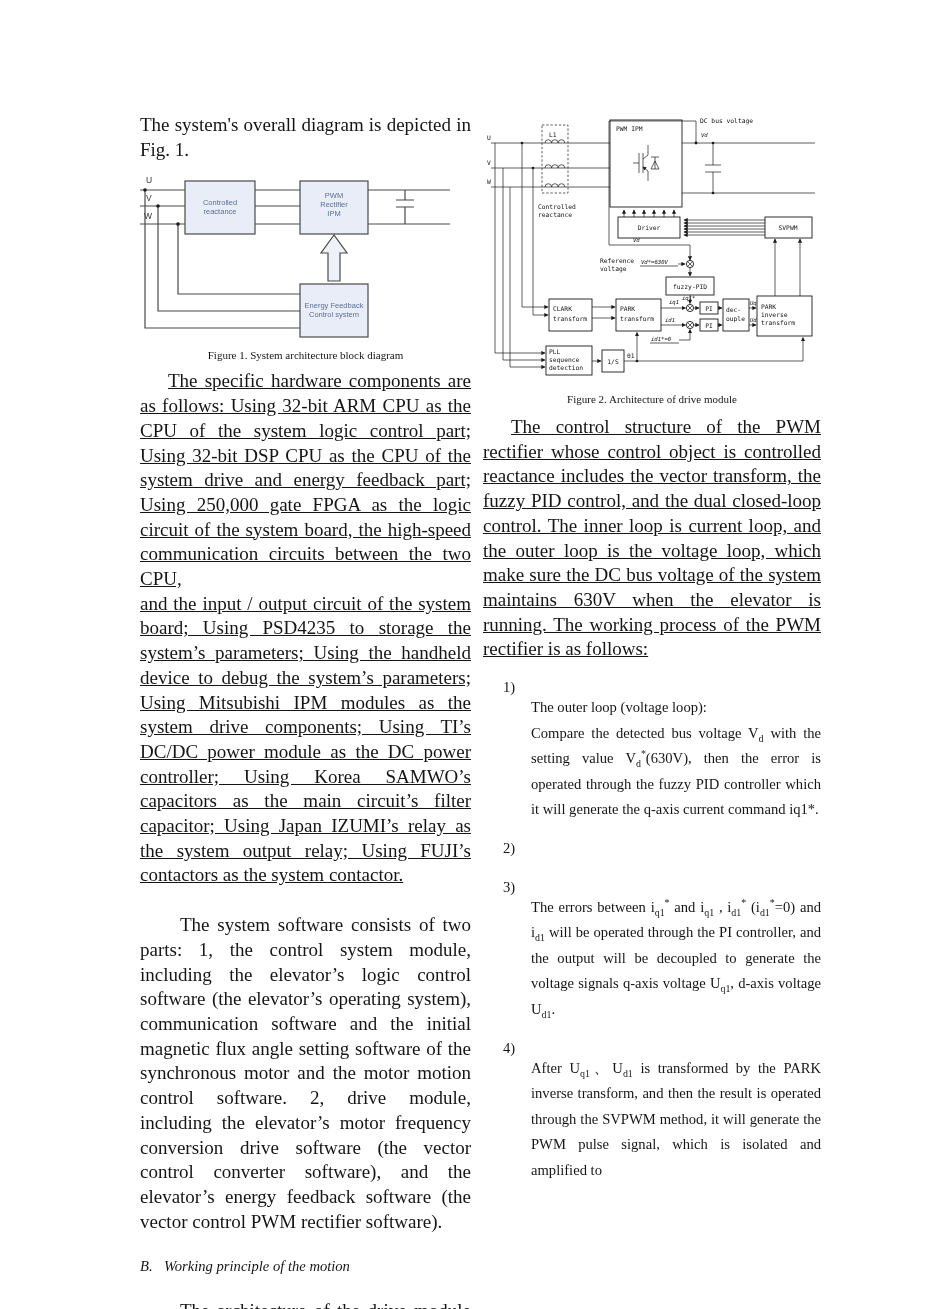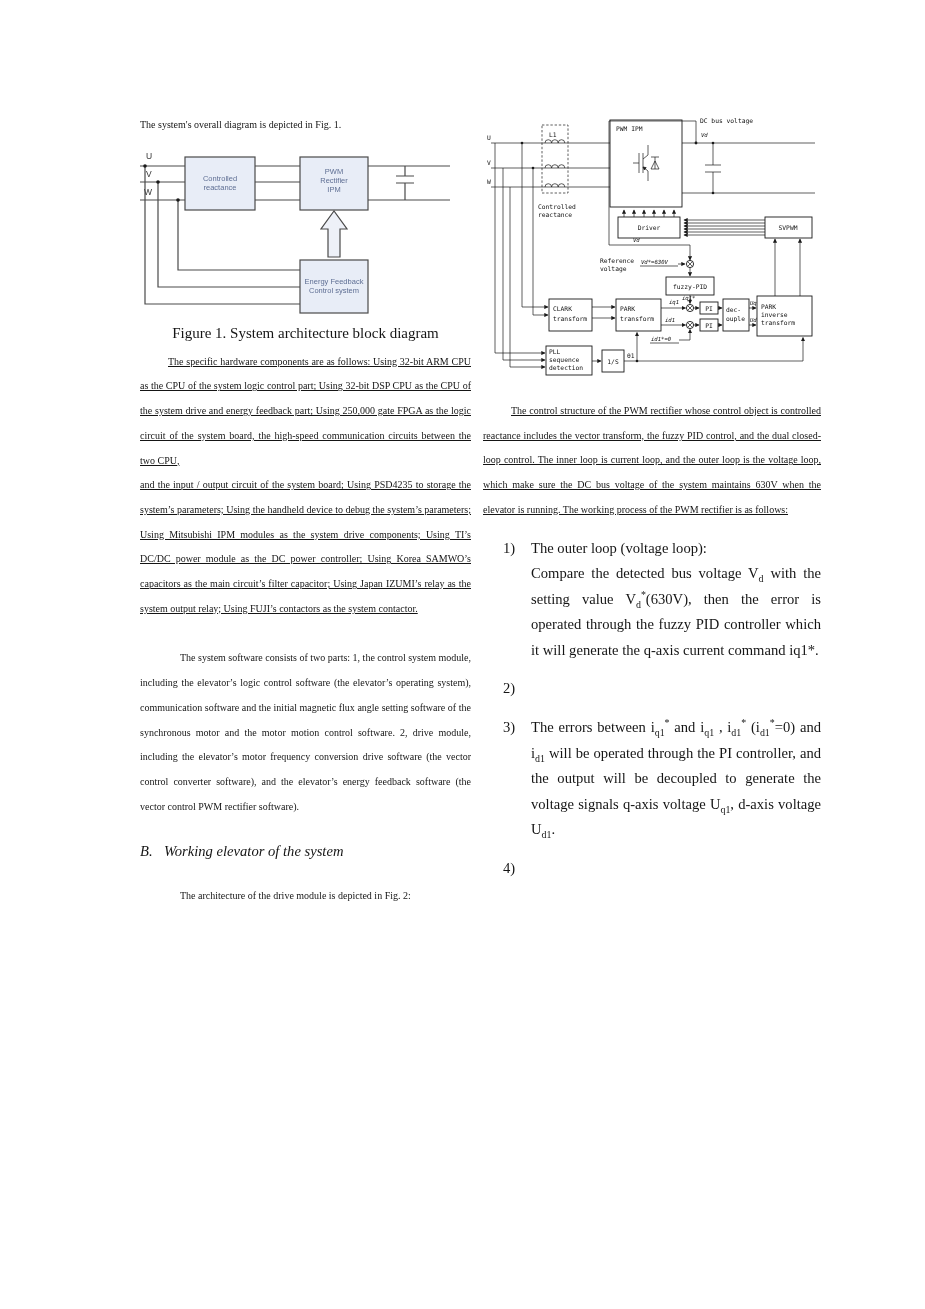--- a/index.html
+++ b/index.html
@@ -1,30 +1,30 @@
 <!DOCTYPE html>
 <html><head>
 <meta charset="utf-8">
 <style>
   html,body{margin:0;padding:0;background:#ffffff;}
   .page{position:relative;width:925px;height:1309px;background:#ffffff;overflow:hidden;
         font-family:"Liberation Serif",serif;color:#151515;}
   .col{position:absolute;top:113px;}
   .col-left{left:140px;width:331px;}
   .col-right{left:483px;width:338px;}
-  p.body{font-size:10px;line-height:24.7px;text-align:justify;margin:0;}
+  p.body{font-size:19px;line-height:24.7px;text-align:justify;margin:0;}
   .indent-sm{text-indent:28px;text-decoration:underline;}
   .indent-lg{text-indent:40px;}
-  .fig-caption{font-size:15px;text-align:center;margin:4px 0 0 0;}
+  .fig-caption{font-size:11px;text-align:center;margin:4px 0 0 0;}
   .heading-b{display:flex;font-size:14.6px;font-style:italic;margin-top:20px;line-height:24px;}
   .heading-b .hnum{width:24px;flex:none;}
   .list{margin-top:4px;}
   .li{display:flex;margin-top:13px;font-size:14.6px;line-height:25.6px;}
   .li .num{flex:none;width:28px;margin-left:20px;}
-  .li .txt{flex:1;text-align:justify;}
+  .li .txt{flex:1;text-align:justify;margin-top:20px;}
   sub{font-size:68%;line-height:0;}
   sup{font-size:68%;line-height:0;}
   
   .fig1-box{fill:#e8edf7;stroke:#4a4a4a;stroke-width:1.2;}
   .fig1-wire{stroke:#4a4a4a;stroke-width:1.2;fill:none;}
   .fig1-label{font-family:"Liberation Sans",sans-serif;font-size:7.5px;fill:#5f6f94;text-anchor:middle;}
   .fig1-phase{font-family:"Liberation Sans",sans-serif;font-size:8.5px;fill:#333;}
   
   .fig2-box{fill:#ffffff;stroke:#1a1a1a;stroke-width:0.9;}
   .fig2-wire{stroke:#1a1a1a;stroke-width:0.7;fill:none;}
@@ -84,21 +84,21 @@
       </svg>
       <p class="fig-caption">Figure 1. System architecture block diagram</p>
     </div>
 
     <p class="body indent-sm" style="margin-top:8px;">The specific hardware components are as follows: Using 32-bit ARM CPU as the CPU of the system logic control part; Using 32-bit DSP CPU as the CPU of the system drive and energy feedback part; Using 250,000 gate FPGA as the logic circuit of the system board, the high-speed communication circuits between the two CPU,<br>and the input / output circuit of the system board; Using PSD4235 to storage the system’s parameters; Using the handheld device to debug the system’s parameters; Using Mitsubishi IPM modules as the system drive components; Using TI’s DC/DC power module as the DC power controller; Using Korea SAMWO’s capacitors as the main circuit’s filter capacitor; Using Japan IZUMI’s relay as the system output relay; Using FUJI’s contactors as the system contactor.</p>
 
     <p class="body indent-lg" style="margin-top:25px;">The system software consists of two parts: 1, the control system module, including the elevator’s logic control software (the elevator’s operating system), communication software and the initial magnetic flux angle setting software of the synchronous motor and the motor motion control software. 2, drive module, including the elevator’s motor frequency conversion drive software (the vector control converter software), and the elevator’s energy feedback software (the vector control PWM rectifier software).</p>
 
     <div class="heading-b">
       <span class="hnum">B.</span>
-      <span>Working elevator of the system</span>
+      <span>Working principle of the motion</span>
     </div>
 
     <p class="body indent-lg" style="margin-top:21px;">The architecture of the drive module is depicted in Fig. 2:</p>
   </div>
 
   <div class="col col-right">
 
     <div>
       <svg width="338" height="272" viewBox="0 0 338 272">
         <defs>
@@ -248,34 +248,36 @@
         <text class="fig2-label" x="66" y="249">sequence</text>
         <text class="fig2-label" x="66" y="257">detection</text>
         <path class="fig2-wire" d="M109,248 H118" marker-end="url(#ah)"></path>
         <rect class="fig2-box" x="119" y="237" width="22" height="22"></rect>
         <text class="fig2-label fig2-mid" x="130" y="250.5">1/S</text>
         <text class="fig2-label" x="144" y="245">θ1</text>
         <path class="fig2-wire" d="M141,248 H320 V224.5" marker-end="url(#ah)"></path>
         <path class="fig2-wire" d="M154,248 V219.5" marker-end="url(#ah)"></path>
         <circle class="dot" cx="154" cy="248" r="1.3"></circle>
       </svg>
+      <p class="fig-caption">Figure 2. Architecture of drive module</p>
     </div>
 
     <p class="body indent-sm" style="margin-top:10px;">The control structure of the PWM rectifier whose control object is controlled reactance includes the vector transform, the fuzzy PID control, and the dual closed-loop control. The inner loop is current loop, and the outer loop is the voltage loop, which make sure the DC bus voltage of the system maintains 630V when the elevator is running. The working process of the PWM rectifier is as follows:</p>
 
     <div class="list">
       <div class="li">
         <span class="num">1)</span>
         <div class="txt">The outer loop (voltage loop):<br>Compare the detected bus voltage V<sub>d</sub> with the setting value V<sub>d</sub><sup>*</sup>(630V), then the error is operated through the fuzzy PID controller which it will generate the q-axis current command iq1*.</div>
       </div>
       <div class="li">
         <span class="num">2)</span>
       </div>
       <div class="li">
         <span class="num">3)</span>
         <div class="txt">The errors between  i<sub>q1</sub><sup>*</sup> and  i<sub>q1</sub> , i<sub>d1</sub><sup>*</sup> (i<sub>d1</sub><sup>*</sup>=0) and i<sub>d1</sub> will be operated through the PI controller, and the output will be decoupled to generate the voltage signals q-axis voltage U<sub>q1</sub>, d-axis voltage U<sub>d1</sub>.</div>
       </div>
       <div class="li">
         <span class="num">4)</span>
+        <div class="txt">After U<sub>q1</sub>、U<sub>d1</sub> is transformed by the PARK inverse transform, and then the result is operated through the SVPWM method, it will generate the PWM pulse signal, which is isolated and amplified to</div>
       </div>
     </div>
   </div>
 </div>
 
 </body></html>

